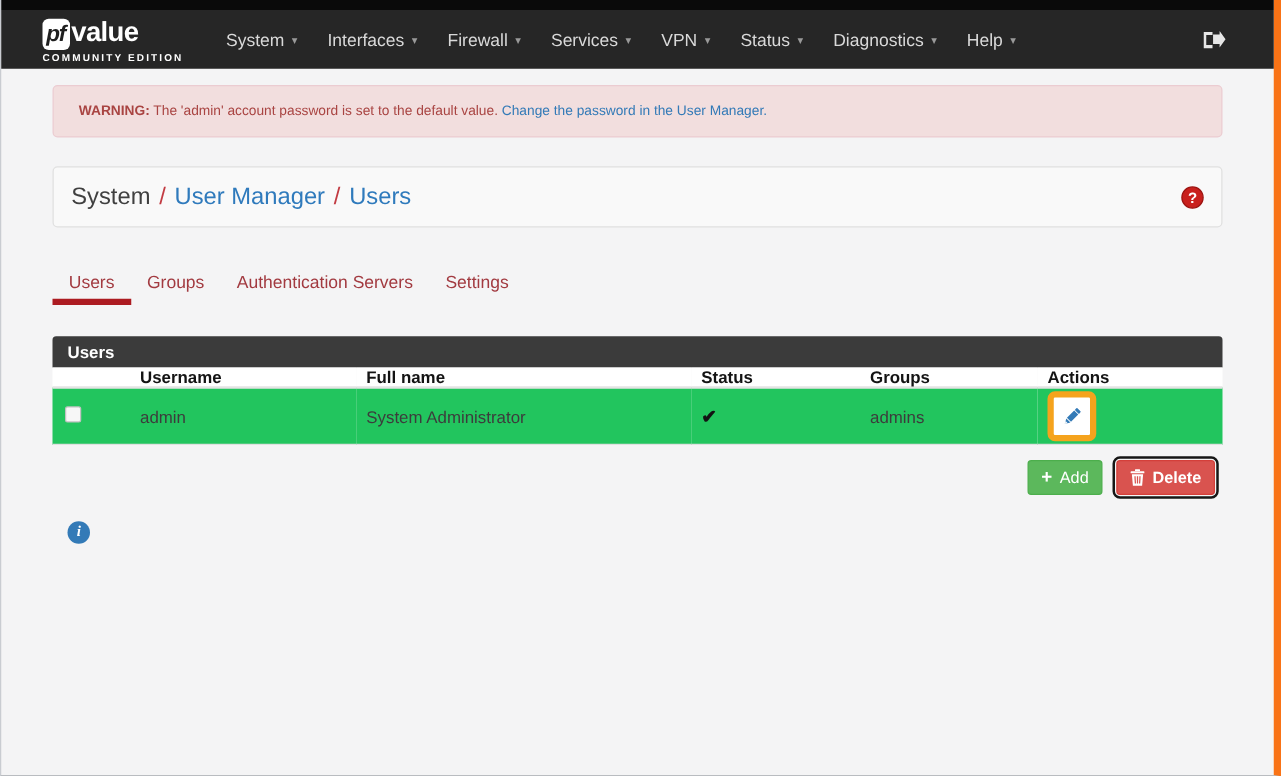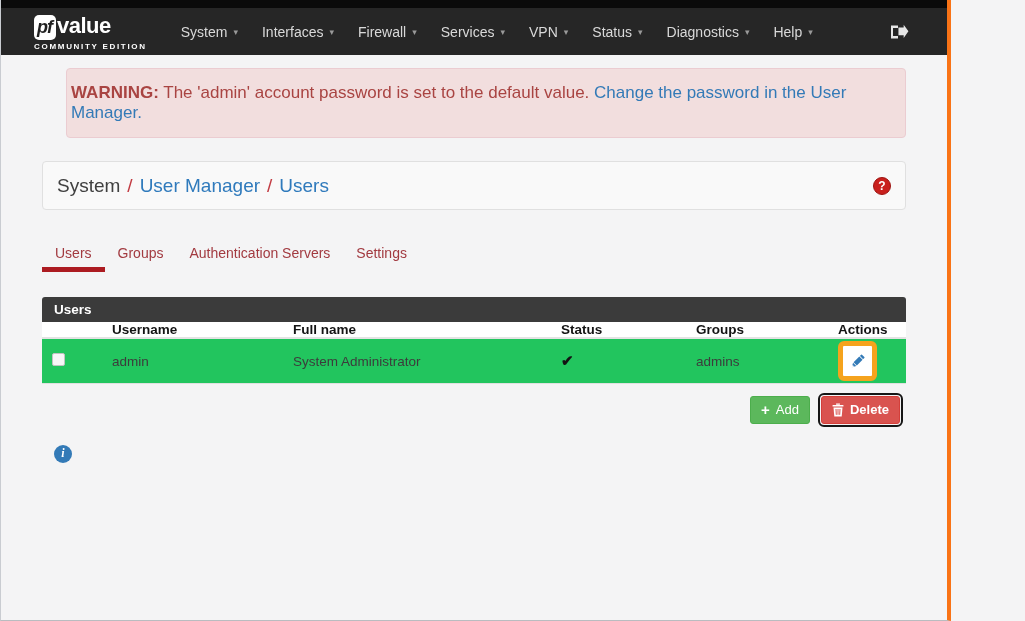--- a/index.html
+++ b/index.html
@@ -1,36 +1,36 @@
 <!DOCTYPE html>
 <html><head>
 <meta charset="utf-8">
 <style>
   * { margin:0; padding:0; box-sizing:border-box; }
   html,body { width:1025px; height:621px; }
   body { font-family:"Liberation Sans", sans-serif; background:#f4f4f5; overflow:hidden; }
-  .viewport { width:951px; height:621px; border-left:1px solid #c9ccd1; border-right:4px solid #f97316; border-bottom:1px solid #b9bcc0; position:relative; }
+  .viewport { width:1025px; height:621px; border-left:1px solid #c9ccd1; border-right:6px solid #f97316; border-bottom:1px solid #b9bcc0; position:relative; }
 
   
   .top-strip { height:8px; background:#0a0a0a; }
   .navbar { height:47px; background:#262626; display:flex; align-items:center; padding-left:33px; }
   .brand { margin-right:22px; display:flex; flex-direction:column; }
   .brand-row { display:flex; align-items:baseline; }
   .pf-box { background:#ffffff; color:#1f1f1f; font-style:italic; font-weight:bold; font-size:18px; line-height:1; padding:3px 4px 4px 3px; border-radius:5px; letter-spacing:-1px; }
   .sense { color:#ffffff; font-weight:bold; font-size:22px; letter-spacing:-0.5px; margin-left:1px; }
   .brand-sub { color:#ffffff; font-size:8px; font-weight:bold; letter-spacing:1.7px; margin-top:2px; }
   .menu { display:flex; align-items:center; }
   .menu-item { display:flex; align-items:center; color:#d9d9d9; font-size:14px; padding:8px 12px; cursor:pointer; text-decoration:none; }
   .caret { font-size:9px; color:#9a9a9a; margin-left:6px; }
   .logout-btn { margin-left:auto; margin-right:36px; cursor:pointer; display:flex; align-items:center; }
 
   
   .content { padding:0 41px; }
 
-  .alert { margin-top:13px; background:#f2dede; border:1px solid #ebccd1; border-radius:4px; padding:14px 4px; font-size:17px; color:#a94442;margin-left:24px; }
+  .alert { margin-top:13px; background:#f2dede; border:1px solid #ebccd1; border-radius:4px; padding:14px 20px; font-size:11px; color:#a94442; }
   .alert strong { color:#a94442; }
   .alert a { color:#337ab7; text-decoration:none; cursor:pointer; }
 
   .bc-panel { margin-top:23px; height:49px; background:#f9f9f9; border:1px solid #e0e0e0; border-radius:4px; display:flex; align-items:center; padding:0 14px; }
   .bc-panel .bc { font-size:19px; font-weight:normal; display:flex; align-items:center; gap:7px; }
   .bc-current { color:#404040; }
   .bc-sep { color:#c23b42; }
   .bc-link { color:#2f7abc; text-decoration:none; cursor:pointer; }
   .help-icon { margin-left:auto; width:18px; height:18px; border-radius:50%; background:#c9201d; border:1px solid #9e1512; color:#ffffff; font-size:12px; font-weight:bold; display:flex; align-items:center; justify-content:center; cursor:pointer; }
 

